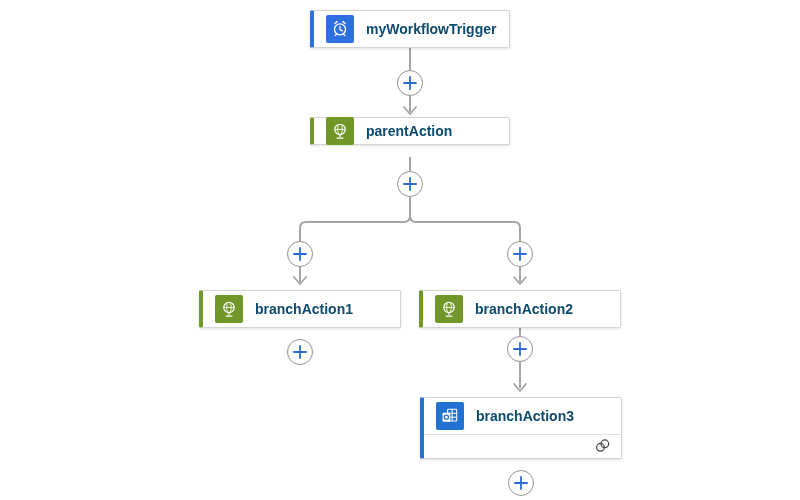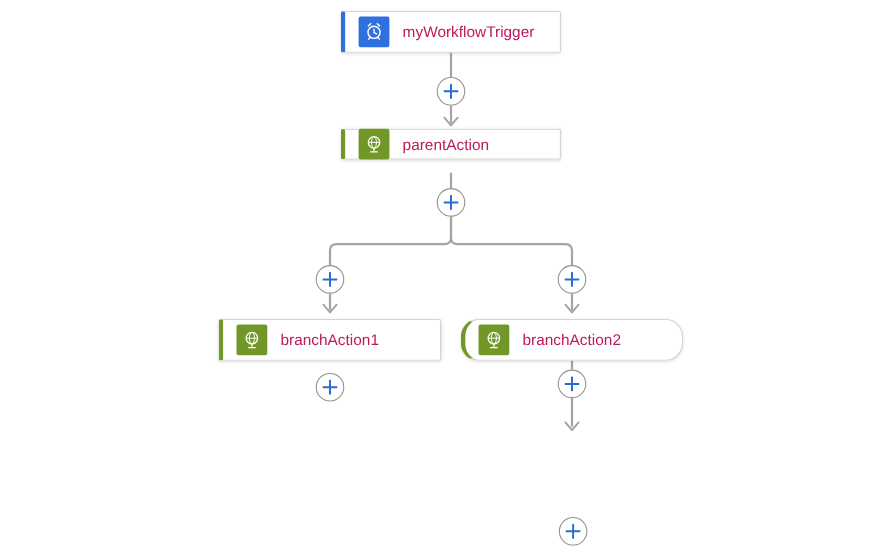--- a/index.html
+++ b/index.html
@@ -15,21 +15,21 @@
     position:absolute;background:#ffffff;border:1px solid #d6d4d2;border-radius:2px;
     border-left:4px solid #888;box-shadow:0 1px 3px rgba(0,0,0,0.13);
     box-sizing:border-box;cursor:pointer;
   }
   .node-main{display:flex;align-items:center;height:100%;padding-left:12px;gap:12px;}
   .node-card.two-row .node-main{height:36px;}
   .icon-tile{
     width:28px;height:28px;border-radius:2px;flex:0 0 28px;
     display:flex;align-items:center;justify-content:center;
   }
-  .node-label{font-size:14px;font-weight:normal;color:#be185d;white-space:nowrap;}
+  .node-label{font-size:14px;font-weight:bold;color:#0c4a6e;white-space:nowrap;}
   .node-footer{
     height:24px;border-top:1px solid #e3e1df;display:flex;align-items:center;
     justify-content:flex-end;padding-right:10px;
   }
   .plus-btn{
     position:absolute;width:26px;height:26px;border-radius:50%;
     background:#ffffff;border:1px solid #95938f;box-sizing:border-box;
     display:flex;align-items:center;justify-content:center;padding:0;cursor:pointer;
   }
   .plus-btn svg{display:block;}
@@ -116,35 +116,60 @@
           <ellipse cx="14" cy="12" rx="2.9" ry="6.6" stroke-width="1.1"></ellipse>
           <path d="M7.4,12 H20.6" stroke-width="1.1"></path>
           <path d="M14,18.6 V21.4" stroke-width="1.5"></path>
           <path d="M10.2,23 H17.8" stroke-width="1.5"></path>
         </svg>
       </span>
       <span class="node-label">branchAction1</span>
     </div>
   </div>
 
-  <div class="node-card" id="card-branch2" style="border-left-color: rgb(112, 151, 39); border-radius: 16px;">
+  <div class="node-card" id="card-branch2" style="border-left-color: rgb(112, 151, 39);">
     <div class="node-main">
       <span class="icon-tile" style="background-color: rgb(112, 151, 39);">
         <svg width="22" height="22" viewBox="0 0 28 28" fill="none" stroke="#ffffff" stroke-linecap="round">
           <circle cx="14" cy="12" r="6.6" stroke-width="1.5"></circle>
           <ellipse cx="14" cy="12" rx="2.9" ry="6.6" stroke-width="1.1"></ellipse>
           <path d="M7.4,12 H20.6" stroke-width="1.1"></path>
           <path d="M14,18.6 V21.4" stroke-width="1.5"></path>
           <path d="M10.2,23 H17.8" stroke-width="1.5"></path>
         </svg>
       </span>
       <span class="node-label">branchAction2</span>
     </div>
   </div>
 
+  <div class="node-card two-row" id="card-branch3" style="border-left-color: rgb(32, 113, 210);">
+    <div class="node-main">
+      <span class="icon-tile" style="background-color: rgb(32, 113, 210);">
+        <svg width="22" height="22" viewBox="0 0 28 28">
+          <g fill="none" stroke="#ffffff" stroke-width="1.3">
+            <rect x="11" y="5.5" width="11.5" height="15" rx="0.5"></rect>
+            <path d="M11,10.5 H22.5"></path>
+            <path d="M11,15.5 H22.5"></path>
+            <path d="M16.75,5.5 V20.5"></path>
+          </g>
+          <rect x="4.5" y="10" width="9.8" height="11.2" rx="0.8" fill="#ffffff"></rect>
+          <circle cx="9.4" cy="15.6" r="2.7" fill="none" stroke-width="1.7" style="stroke: rgb(32, 113, 210);"></circle>
+        </svg>
+      </span>
+      <span class="node-label">branchAction3</span>
+    </div>
+    <div class="node-footer">
+      <span>
+        <svg width="17" height="17" viewBox="0 0 16 16" fill="none" stroke="#4a4846" stroke-width="1.2">
+          <circle cx="6.1" cy="9.7" r="3.6"></circle>
+          <circle cx="10.2" cy="6.4" r="3.6"></circle>
+        </svg>
+      </span>
+    </div>
+  </div>
 
   <button class="plus-btn" id="plus-1" aria-label="Insert a new step">
     <svg width="14" height="14" viewBox="0 0 14 14" stroke="#2b6bd8" stroke-width="1.8" stroke-linecap="round">
         <path d="M7,1 V13"></path>
         <path d="M1,7 H13"></path>
       </svg>
   </button>
   <button class="plus-btn" id="plus-2" aria-label="Insert a new step">
     <svg width="14" height="14" viewBox="0 0 14 14" stroke="#2b6bd8" stroke-width="1.8" stroke-linecap="round">
         <path d="M7,1 V13"></path>

